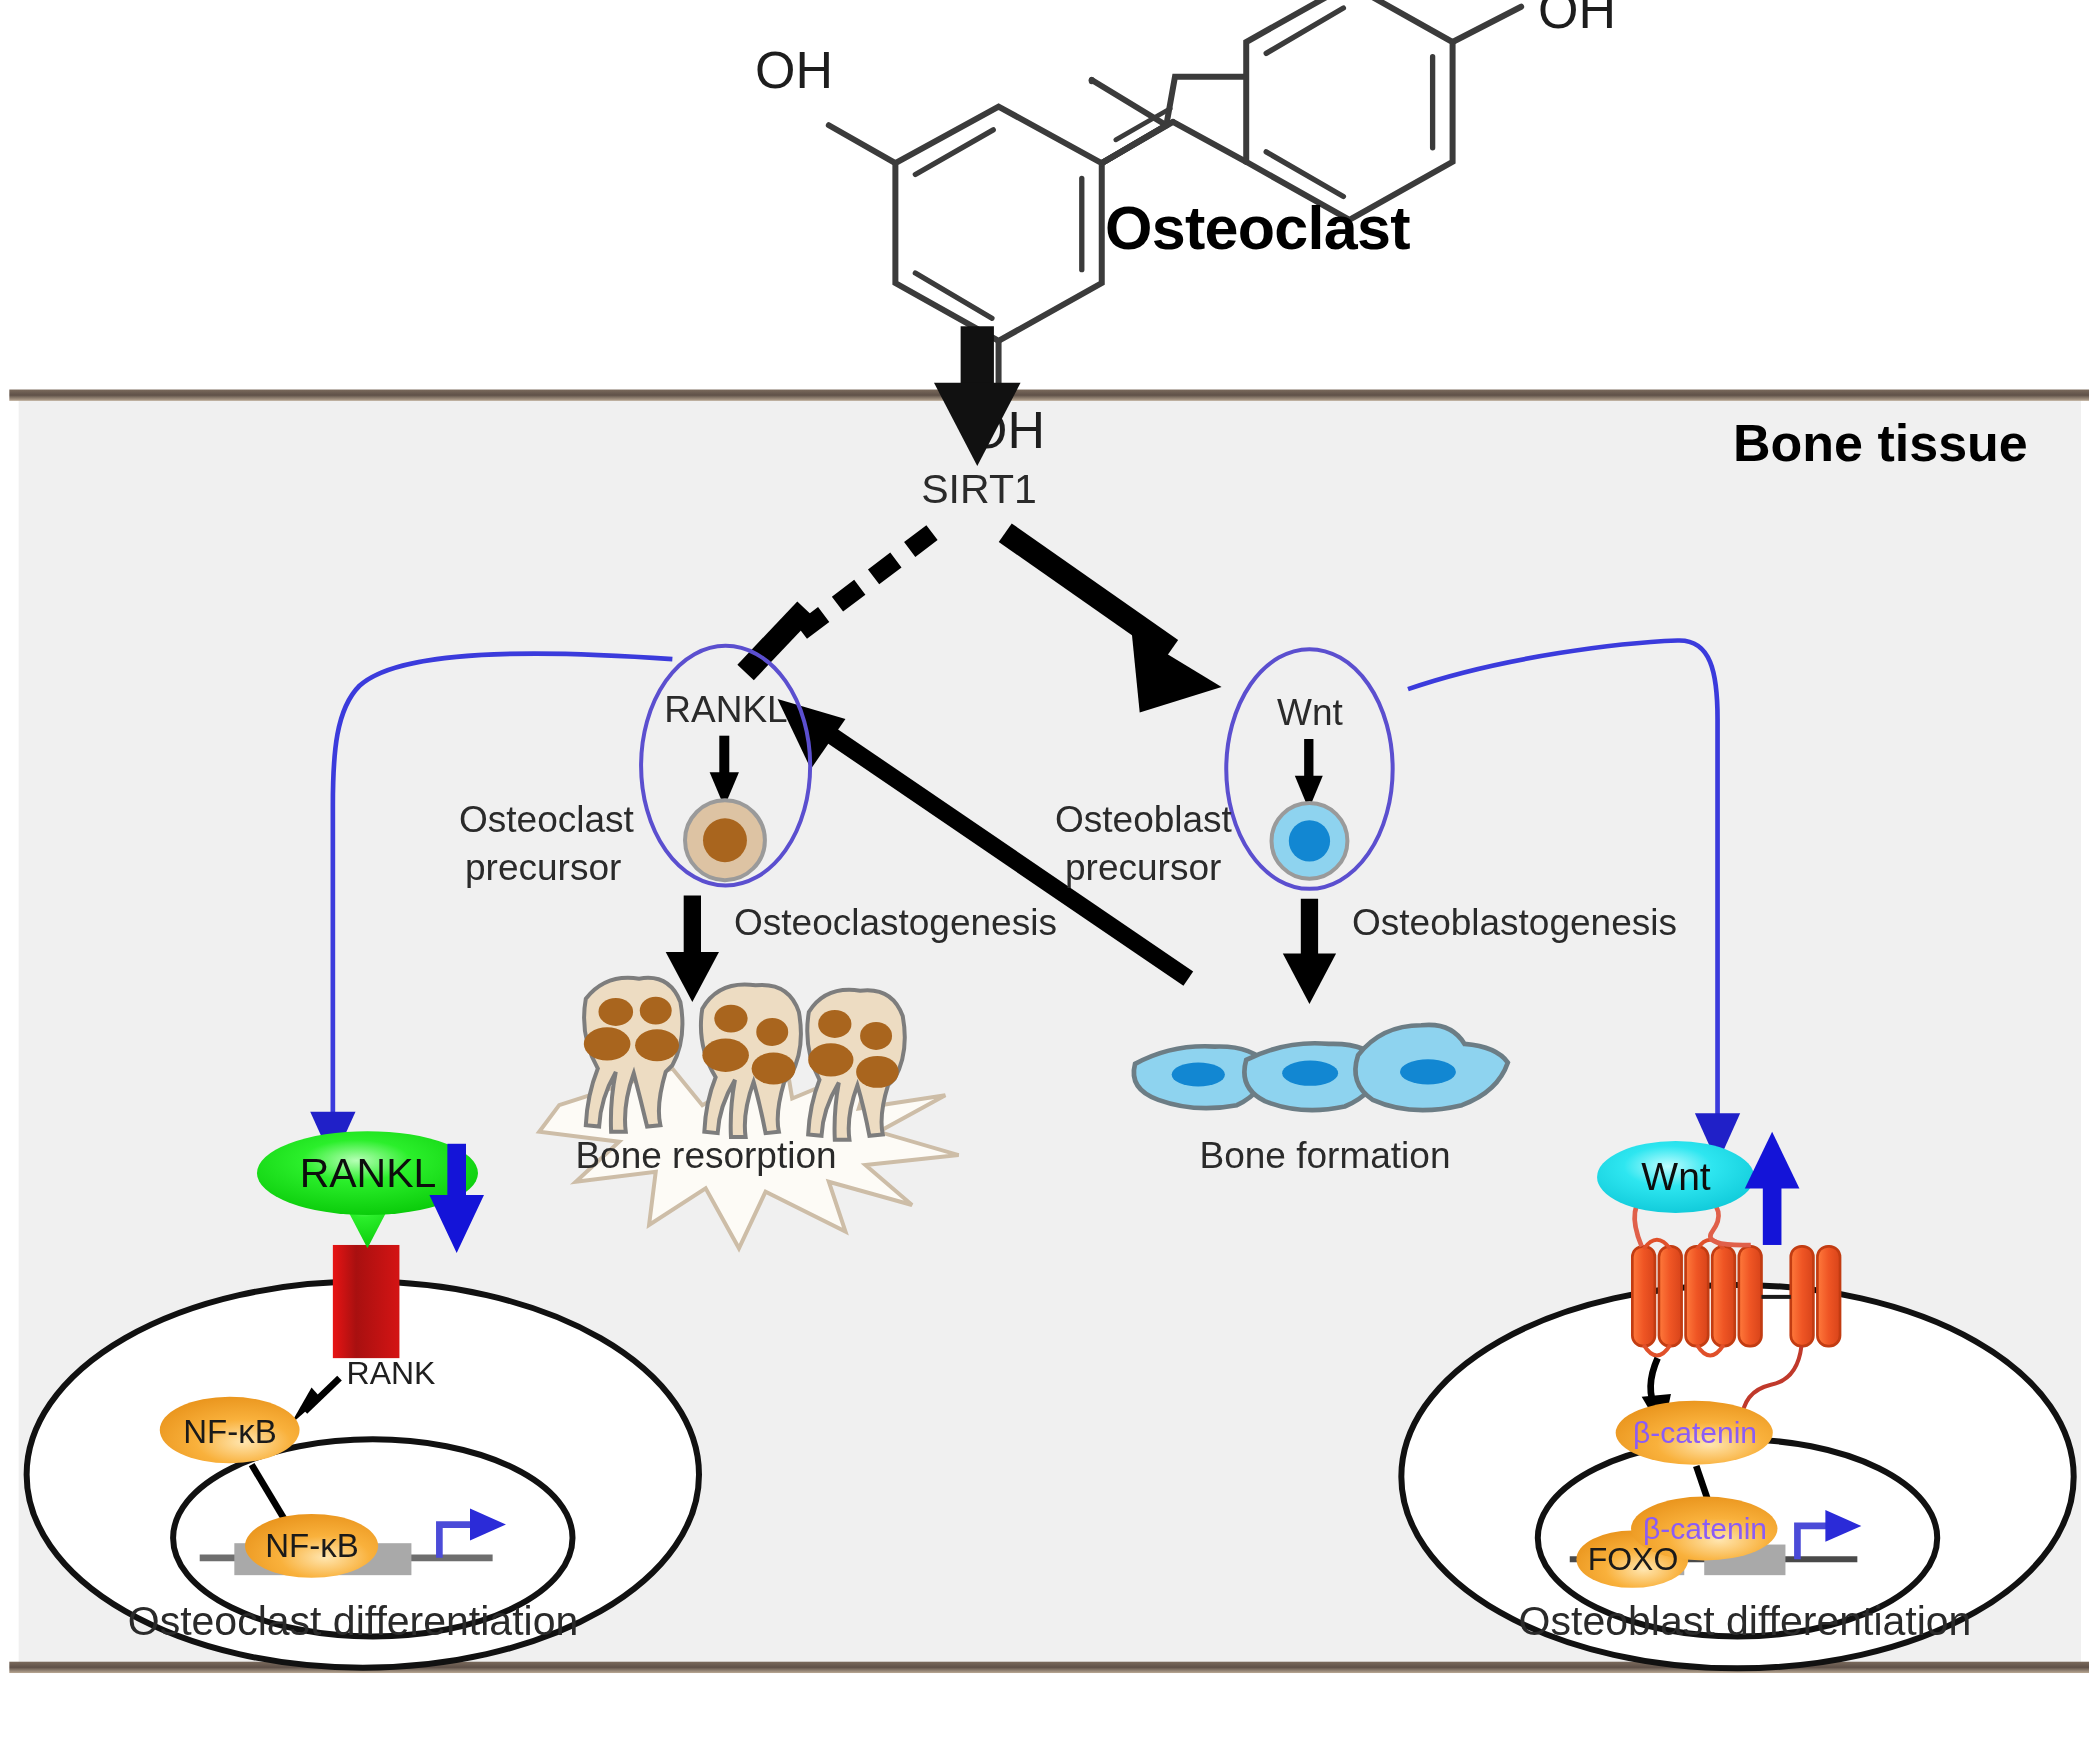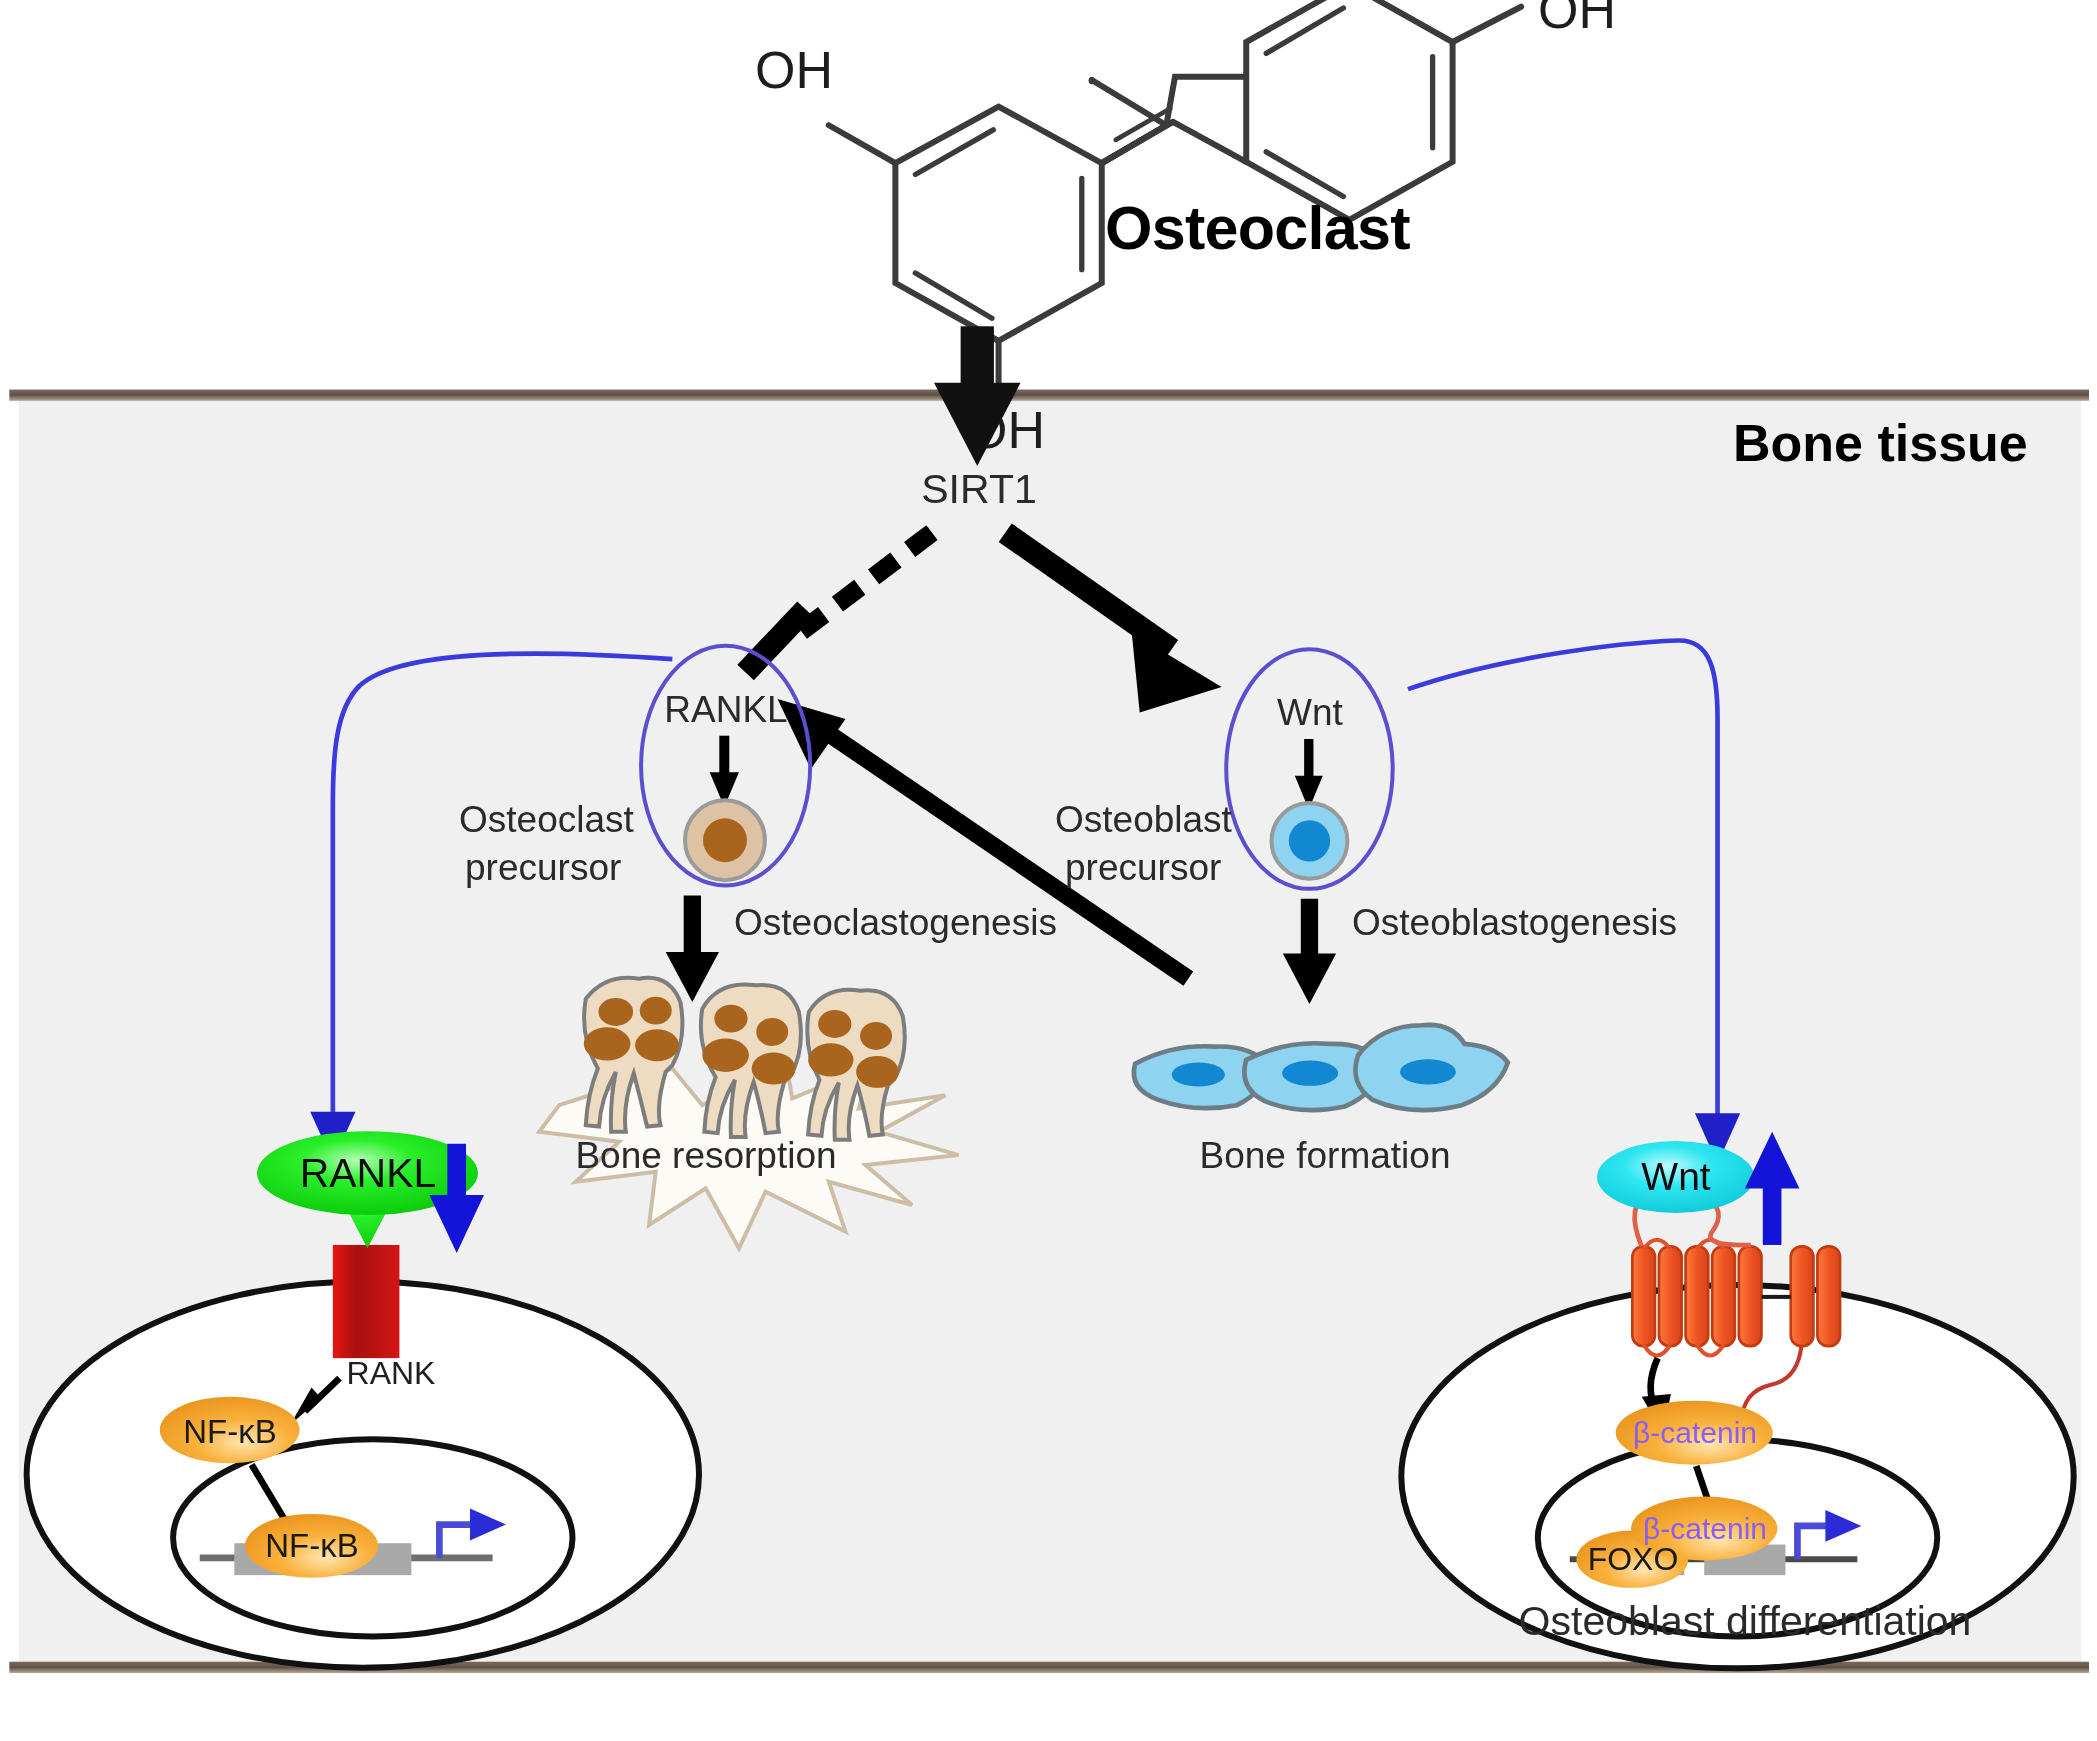--- a/index.html
+++ b/index.html
@@ -279,20 +279,21 @@
 
     <path d="M660,2340 L660,2290 L718,2290" fill="none" stroke="#4b4bd8" stroke-width="10"></path>
     <polygon points="706,2266 760,2290 706,2314" fill="#2b2bd8"></polygon>
 
     <ellipse cx="468" cy="2322" rx="100" ry="48" fill="url(#orangeGrad)"></ellipse>
   </svg>
   <div class="txt rankl-green centerxy" style="left:368px;top:1173px;">RANKL</div>
   <div class="txt tiny centerx" style="left:368px;top:1355px;margin-left:23px;">RANK</div>
   <div class="txt nfkb centerxy" style="left:230px;top:1432px;">NF-κB</div>
   <div class="txt nfkb centerxy" style="left:312px;top:1546px;">NF-κB</div>
+  <div class="txt plain centerx" style="left:353px;top:1598px;">Osteoclast differentiation</div>
 
   <svg class="layer" viewBox="0 0 3150 2615" width="2097" height="1741">
     <ellipse cx="2610" cy="2218" rx="505" ry="288" fill="#ffffff" stroke="#111" stroke-width="9"></ellipse>
     <ellipse cx="2610" cy="2310" rx="300" ry="148" fill="#ffffff" stroke="#111" stroke-width="9"></ellipse>
 
     <g>
       <rect x="2452" y="1872" width="34" height="150" rx="16" fill="url(#heliGrad)" stroke="#c23c12" stroke-width="4"></rect>
       <rect x="2492" y="1872" width="34" height="150" rx="16" fill="url(#heliGrad)" stroke="#c23c12" stroke-width="4"></rect>
       <rect x="2532" y="1872" width="34" height="150" rx="16" fill="url(#heliGrad)" stroke="#c23c12" stroke-width="4"></rect>
       <rect x="2572" y="1872" width="34" height="150" rx="16" fill="url(#heliGrad)" stroke="#c23c12" stroke-width="4"></rect>

